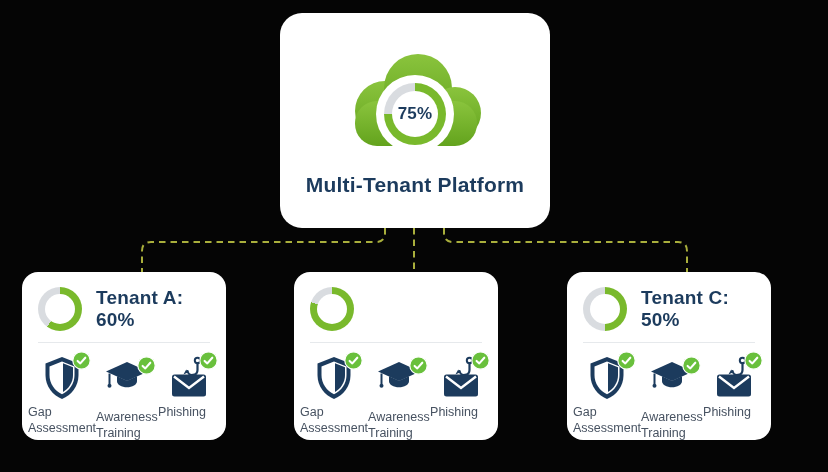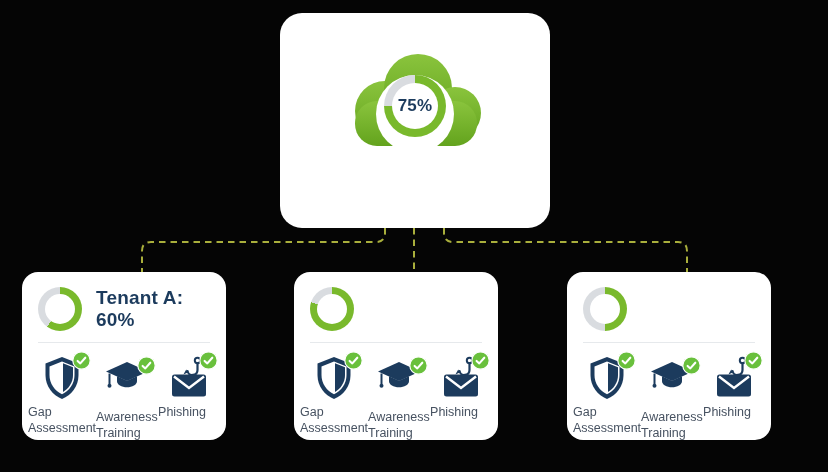--- a/index.html
+++ b/index.html
@@ -13,21 +13,21 @@
   .tenant{width:204px;height:168px;top:272px;border-radius:16px;}
   #tenant-a{left:22px;} #tenant-b{left:294px;} #tenant-c{left:567px;}
 
   #connectors{position:absolute;left:0;top:0;width:828px;height:472px;pointer-events:none;}
 
   
   .cloud-wrap{position:relative;width:150px;height:118px;margin:30px auto 0;}
   .cloud-svg{position:absolute;left:0;top:0;}
   .big-donut{position:absolute;left:50%;top:32px;transform:translateX(-50%);
     width:78px;height:78px;border-radius:50%;background:var(--card,#fff);
-    display:flex;align-items:flex-start;justify-content:center;}
+    display:flex;align-items:center;justify-content:center;}
   .big-ring{width:62px;height:62px;border-radius:50%;
     display:flex;align-items:center;justify-content:center;}
   .big-hole{width:46px;height:46px;border-radius:50%;background:var(--card,#fff);
     display:flex;align-items:center;justify-content:center;
     font-weight:bold;font-size:17px;color:var(--navy,#1c3b5d);letter-spacing:.2px;}
   .platform-title{text-align:center;margin-top:12px;font-size:21px;font-weight:bold;
     color:var(--navy,#1c3b5d);letter-spacing:.2px;}
 
   
   .t-header{display:flex;align-items:center;padding:15px 16px 11px;}
@@ -71,20 +71,21 @@
         <circle cx="115" cy="70" r="26"></circle>
         <rect x="15" y="58" width="122" height="45" rx="22"></rect>
       </g>
     </svg>
     <div class="big-donut">
       <div class="big-ring" style="background: conic-gradient(rgb(121, 185, 44) 0%, rgb(121, 185, 44) 75%, rgb(217, 220, 224) 75%, rgb(217, 220, 224) 100%);">
         <div class="big-hole">75%</div>
       </div>
     </div>
   </div>
+  <div class="platform-title">Multi-Tenant Platform</div>
 </div>
 
 <div class="card tenant" id="tenant-a">
   <div class="t-header">
     <div class="ring" style="background: conic-gradient(rgb(121, 185, 44) 0%, rgb(121, 185, 44) 60%, rgb(217, 220, 224) 60%, rgb(217, 220, 224) 100%);">
       <div class="hole"></div>
     </div>
     <div class="t-title">Tenant A: 60%</div>
   </div>
   <div class="divider"></div>
@@ -191,20 +192,21 @@
       <div class="s-label">Phishing</div>
     </div>
   </div>
 </div>
 
 <div class="card tenant" id="tenant-c">
   <div class="t-header">
     <div class="ring" style="background: conic-gradient(rgb(121, 185, 44) 0%, rgb(121, 185, 44) 50%, rgb(217, 220, 224) 50%, rgb(217, 220, 224) 100%);">
       <div class="hole"></div>
     </div>
+    <div class="t-title">Tenant C: 50%</div>
   </div>
   <div class="divider"></div>
   <div class="services">
     <div class="service">
       <div class="icon-wrap">
         <svg class="main" width="40" height="44" viewBox="0 0 40 44">
           <path fill="#1c3b5d" d="M20,1 L36.5,7.5 V19 C36.5,30.5 29.5,39 20,43 C10.5,39 3.5,30.5 3.5,19 V7.5 Z"></path>
           <path fill="#ffffff" d="M20,5.5 L32.5,10.5 V19 C32.5,27.8 27.3,34.6 20,38.3 C12.7,34.6 7.5,27.8 7.5,19 V10.5 Z"></path>
           <path fill="#1c3b5d" d="M21,7.2 L31,11.2 V19 C31,26.6 26.6,32.6 21,36 Z"></path>
         </svg>

